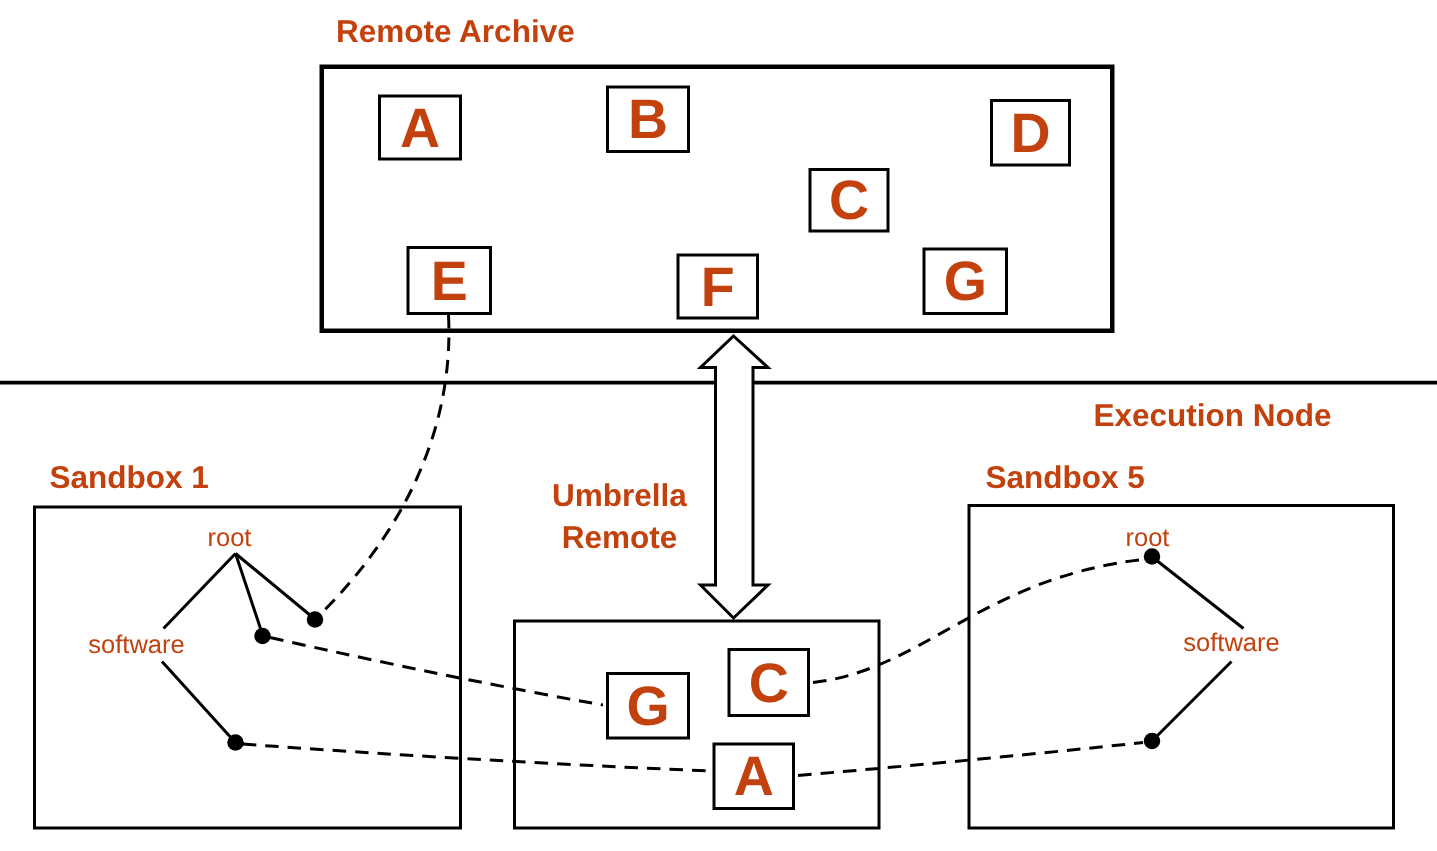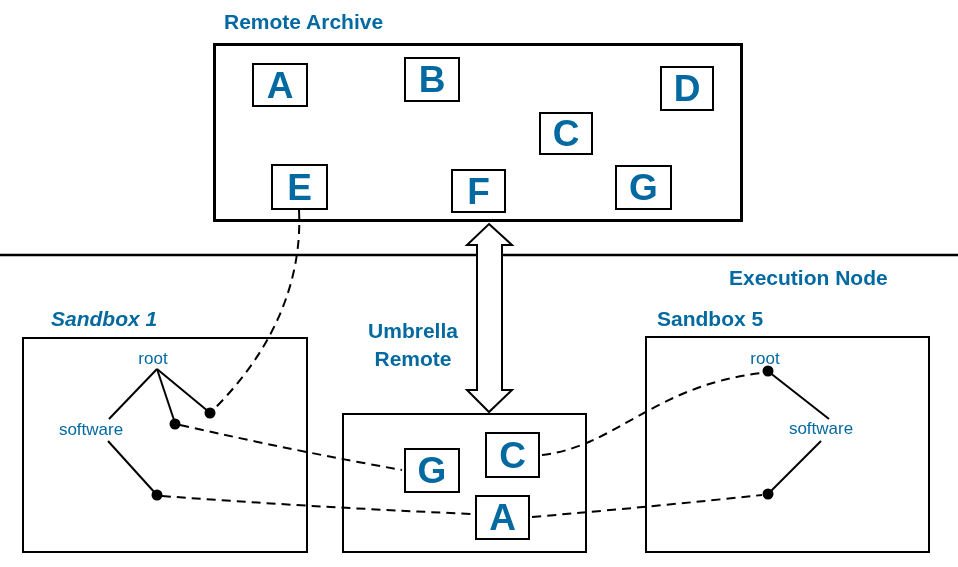--- a/index.html
+++ b/index.html
@@ -6,21 +6,21 @@
     margin: 0;
     padding: 0;
     background: #ffffff;
   }
   #stage {
     position: relative;
     width: 958px;
     height: 567px;
     background: #ffffff;
     font-family: "Liberation Sans", "DejaVu Sans", sans-serif;
-    color: #0369a1;
+    color: #c2410c;
     overflow: hidden;
   }
   .box {
     position: absolute;
     box-sizing: border-box;
     border: 2px solid #000000;
     background: transparent;
   }
   .big-box { border-width: 3px; }
   .tile {
@@ -105,21 +105,21 @@
   </div>
   <div class="tile" id="tile-ra-f">
     <span>F</span>
   </div>
   <div class="tile" id="tile-ra-g">
     <span>G</span>
   </div>
 
   <div class="section-title" style="left:729px; top:266px;">Execution Node</div>
 
-  <div class="section-title" style="left:51px; top:307px;font-style:italic;">Sandbox 1</div>
+  <div class="section-title" style="left:33px; top:307px;">Sandbox 1</div>
   <div class="box" style="left:22px; top:337px; width:286px; height:216px;"></div>
   <div class="node-label" style="left:132px; top:350px; width:42px;">root</div>
   <div class="node-label" style="left:50px; top:421px; width:82px;">software</div>
 
   <div class="section-title" style="left:657px; top:307px;">Sandbox 5</div>
   <div class="box" style="left:645px; top:336px; width:285px; height:217px;"></div>
   <div class="node-label" style="left:744px; top:350px; width:42px;">root</div>
   <div class="node-label" style="left:780px; top:420px; width:82px;">software</div>
 
   <div class="cache-title">

